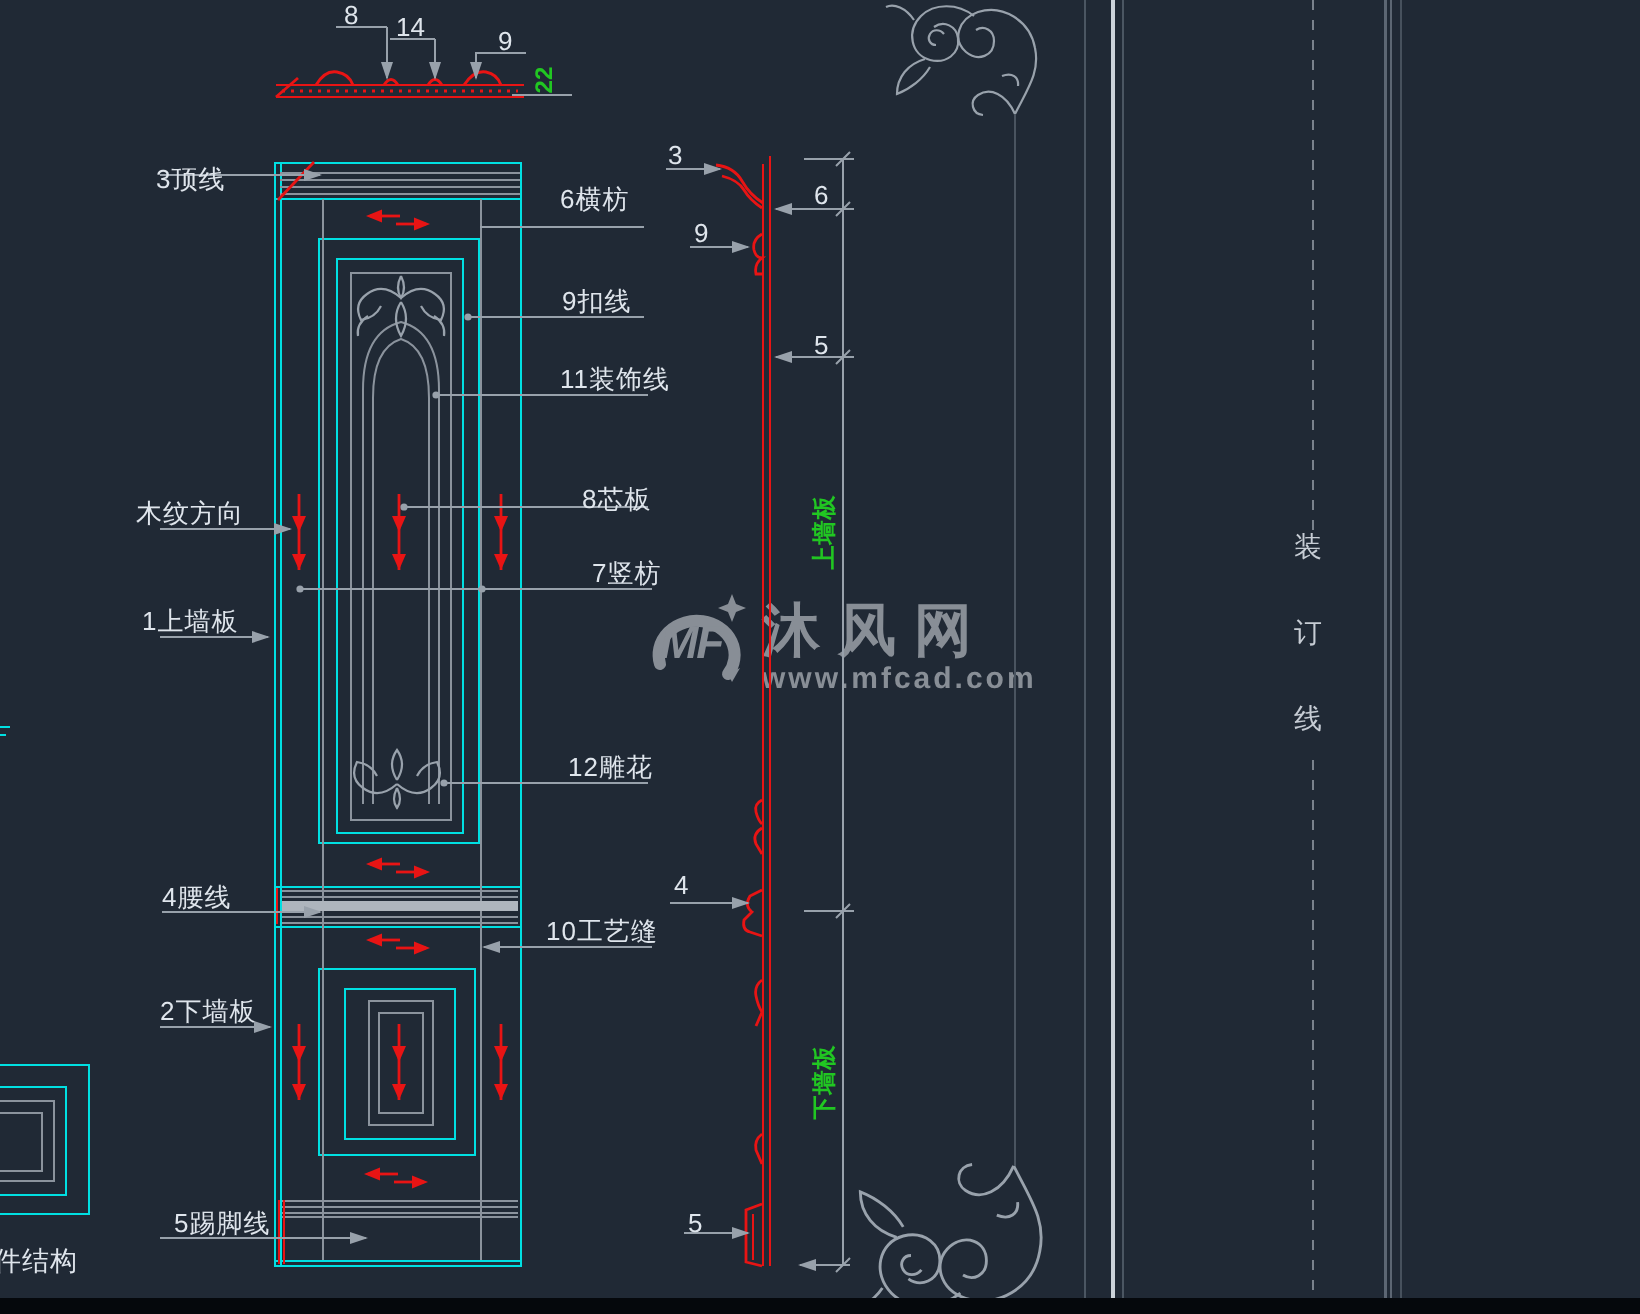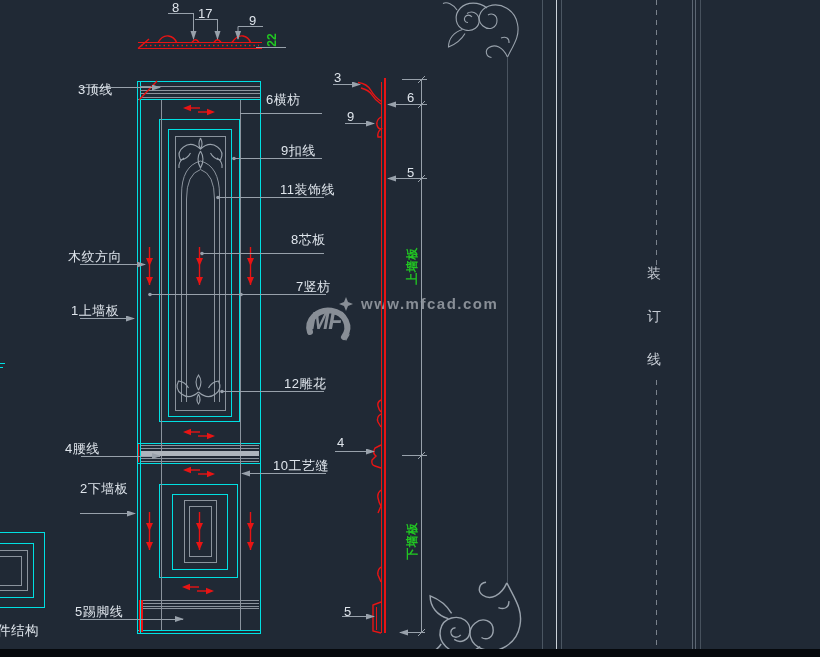--- a/index.html
+++ b/index.html
@@ -25,22 +25,22 @@
   .ld{stroke:#98a1ab;fill:none;stroke-width:1;}
   .ldf{fill:#98a1ab;stroke:none;}
   .orn{stroke:#99a2ac;fill:none;stroke-width:1.1;}
   
   .binding{
     position:absolute;left:647px;top:266px;z-index:3;display:flex;
     flex-direction:column;gap:29px;color:#c6ccd4;font-size:14px;line-height:1;
   }
   
   .watermark{
-    position:absolute;left:299px;top:295px;z-index:1;display:flex;
-    align-items:flex-start;gap:4px;color:#8e949c;opacity:.95;
+    position:absolute;left:319px;top:295px;z-index:1;display:flex;
+    align-items:flex-end;gap:4px;color:#8e949c;opacity:.95;
   }
   .wm-logo{position:relative;width:58px;height:52px;flex:none;}
   .wm-logo .mf{
     position:absolute;left:11px;top:13px;font-size:23px;font-weight:900;
     font-style:italic;letter-spacing:-1px;color:#8e949c;
   }
   .wm-name{font-size:29px;font-weight:bold;letter-spacing:9px;line-height:1;}
   .wm-url{font-size:15px;font-weight:bold;letter-spacing:1.5px;line-height:1;margin-top:1px;}
 </style>
 </head>
@@ -51,20 +51,21 @@
   <div class="watermark">
     <div class="wm-logo">
       <svg width="58" height="52" viewBox="0 0 58 52">
         <path d="M11,37 A19,17 0 1 1 45,42" fill="none" stroke="#8e949c" stroke-width="6" stroke-linecap="round"></path>
         <path d="M45,42 l6,-3 -4,7 z" fill="#8e949c"></path>
         <path d="M47,2 l2,5 5,2 -5,2 -2,5 -2,-5 -5,-2 5,-2 z" fill="#8e949c"></path>
       </svg>
       <span class="mf">MF</span>
     </div>
     <div>
+      <div class="wm-name">沐风网</div>
       <div class="wm-url">www.mfcad.com</div>
     </div>
   </div>
 
   <svg class="layer drawing" width="820" height="657" viewBox="0 0 820 657">
     <defs>
       <marker id="mg" markerWidth="9" markerHeight="8" refX="8" refY="3" orient="auto">
         <path d="M0,0 L9,3 L0,6 Z" fill="#98a1ab"></path>
       </marker>
       <g id="grain">
@@ -240,35 +241,35 @@
       <line x1="656.5" y1="380" x2="656.5" y2="649" stroke="#7a828c" stroke-dasharray="5,5"></line>
       <line x1="692.5" y1="0" x2="692.5" y2="649" stroke="#5c6673" stroke-width="1.5"></line>
       <line x1="695.5" y1="0" x2="695.5" y2="649" stroke="#5c6673"></line>
       <line x1="700.5" y1="0" x2="700.5" y2="649" stroke="#47515d"></line>
     </g>
 
     <rect x="0" y="649" width="820" height="8" fill="#05080c"></rect>
   </svg>
 
   <div class="lbl num" style="left:172px;top:1px">8</div>
-  <div class="lbl num" style="left:198px;top:7px">17</div>
+  <div class="lbl num" style="left:198px;top:7px">14</div>
   <div class="lbl num" style="left:249px;top:14px">9</div>
   <div class="lbl num green vdim" style="left:260px;top:34px;width:24px;font-size:12px">22</div>
 
   <div class="lbl" style="left:78px;top:83px">3顶线</div>
   <div class="lbl" style="left:68px;top:250px">木纹方向</div>
   <div class="lbl" style="left:71px;top:304px">1上墙板</div>
-  <div class="lbl" style="left:65px;top:442px">4腰线</div>
-  <div class="lbl" style="left:80px;top:482px">2下墙板</div>
-  <div class="lbl" style="left:75px;top:605px">5踢脚线</div>
-
-  <div class="lbl" style="left:266px;top:93px">6横枋</div>
+  <div class="lbl" style="left:81px;top:442px">4腰线</div>
+  <div class="lbl" style="left:80px;top:499px">2下墙板</div>
+  <div class="lbl" style="left:87px;top:605px">5踢脚线</div>
+
+  <div class="lbl" style="left:280px;top:93px">6横枋</div>
   <div class="lbl" style="left:281px;top:144px">9扣线</div>
   <div class="lbl" style="left:280px;top:183px">11装饰线</div>
-  <div class="lbl" style="left:291px;top:233px">8芯板</div>
+  <div class="lbl" style="left:291px;top:243px">8芯板</div>
   <div class="lbl" style="left:296px;top:280px">7竖枋</div>
   <div class="lbl" style="left:284px;top:377px">12雕花</div>
   <div class="lbl" style="left:273px;top:459px">10工艺缝</div>
 
   <div class="lbl num" style="left:334px;top:71px">3</div>
   <div class="lbl num" style="left:347px;top:110px">9</div>
   <div class="lbl num" style="left:407px;top:91px">6</div>
   <div class="lbl num" style="left:407px;top:166px">5</div>
   <div class="lbl num" style="left:337px;top:436px">4</div>
   <div class="lbl num" style="left:344px;top:605px">5</div>

